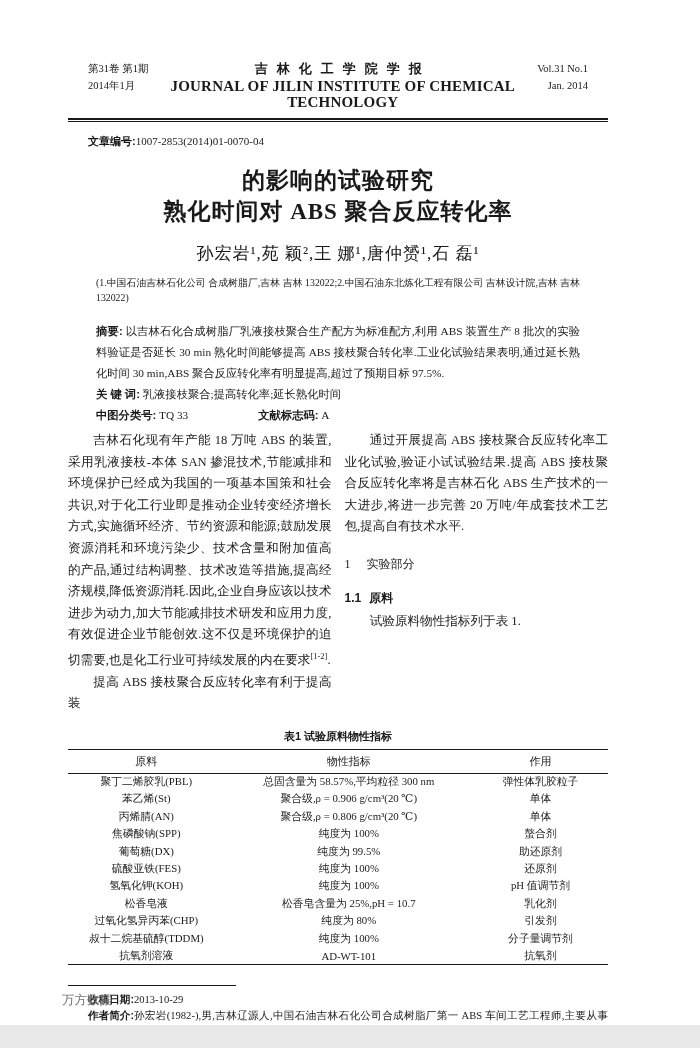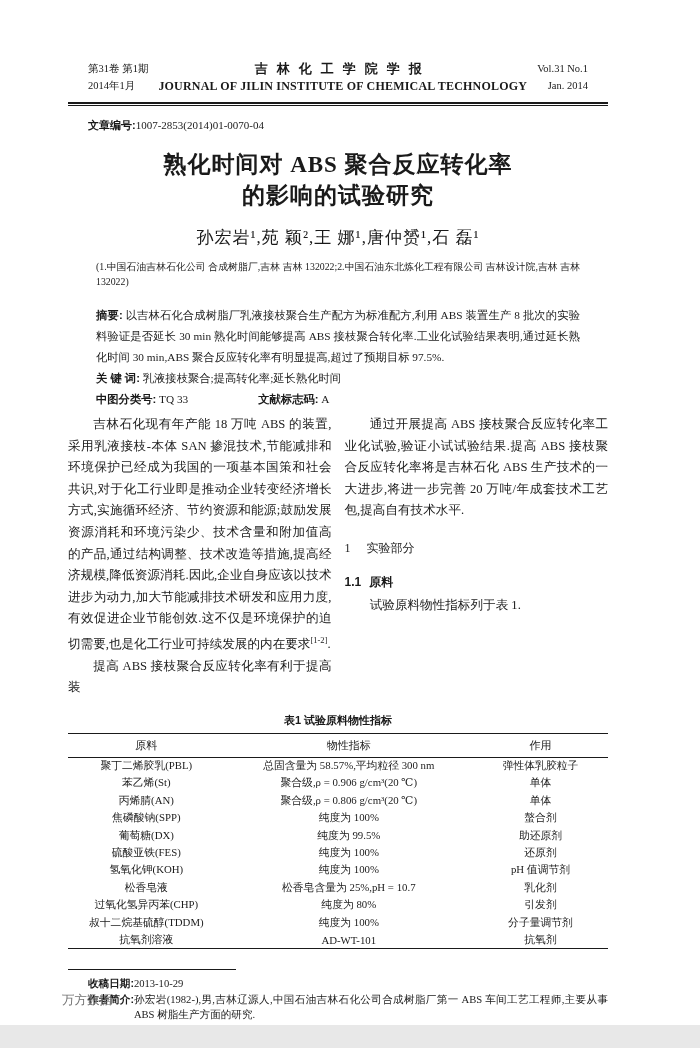--- a/index.html
+++ b/index.html
@@ -15,21 +15,21 @@
     overflow: hidden;
   }
 
   
   .jheader { display: flex; justify-content: space-between; align-items: flex-start; padding: 0 20px; }
   .jh-left, .jh-right { font-size: 10.5px; line-height: 17px; white-space: nowrap; }
   .jh-left { text-align: left; }
   .jh-right { text-align: right; }
   .jh-center { text-align: center; }
   .jh-center .cn { font-size: 13px; font-weight: bold; letter-spacing: 9px; line-height: 18px; }
-  .jh-center .en { font-size: 12px; font-weight: bold; line-height: 16px; letter-spacing: 0.2px; }
+  .jh-center .en { font-size: 15px; font-weight: bold; line-height: 16px; letter-spacing: 0.2px; }
   .header-rule { margin-top: 8px; height: 4px; border-top: 2.2px solid #1a1a1a; border-bottom: 1px solid #1a1a1a; }
 
   
   .article-no { margin: 12px 0 0 20px; font-size: 11px; }
   .article-no .lbl { font-family: "Liberation Sans", "DejaVu Sans", sans-serif; font-weight: bold; }
 
   
   .title { margin-top: 16px; text-align: center; font-size: 23px; font-weight: bold; line-height: 31px; letter-spacing: 1px; }
   .authors { margin-top: 15px; text-align: center; font-size: 17px; letter-spacing: 1px; }
   .affiliation { margin: 10px 28px 0 28px; font-size: 9.8px; line-height: 15px; text-align: justify; }
@@ -86,22 +86,22 @@
       <div>Jan.  2014</div>
     </div>
   </div>
   <div class="header-rule"></div>
 
   <div class="article-no">
     <span class="lbl">文章编号:</span><span>1007-2853(2014)01-0070-04</span>
   </div>
 
   <div class="title">
+    <div>的影响的试验研究</div>
     <div>熟化时间对 ABS 聚合反应转化率</div>
-    <div>的影响的试验研究</div>
   </div>
   <div class="authors">孙宏岩¹,苑 颖²,王 娜¹,唐仲赟¹,石 磊¹</div>
   <div class="affiliation">(1.中国石油吉林石化公司 合成树脂厂,吉林 吉林 132022;2.中国石油东北炼化工程有限公司 吉林设计院,吉林 吉林 132022)</div>
 
   <div class="abstract-block">
     <p><span class="lblb">摘要:</span> <span>以吉林石化合成树脂厂乳液接枝聚合生产配方为标准配方,利用 ABS 装置生产 8 批次的实验料验证是否延长 30 min 熟化时间能够提高 ABS 接枝聚合转化率.工业化试验结果表明,通过延长熟化时间 30 min,ABS 聚合反应转化率有明显提高,超过了预期目标 97.5%.</span></p>
     <p><span class="lblb">关 键 词:</span> <span>乳液接枝聚合;提高转化率;延长熟化时间</span></p>
     <p class="meta-line"><span class="lblb">中图分类号:</span> <span>TQ 33</span><span class="sep"></span><span class="lblb">文献标志码:</span> <span>A</span></p>
   </div>
 

